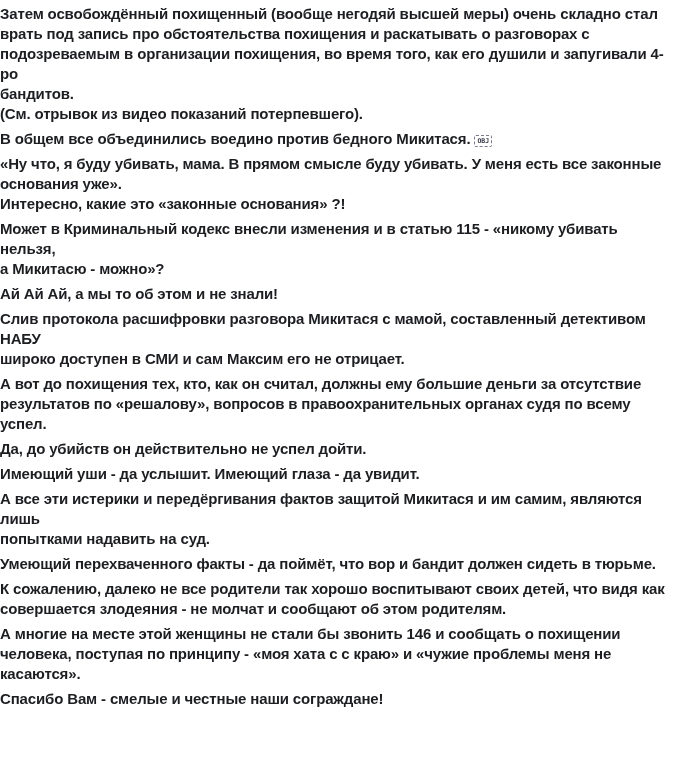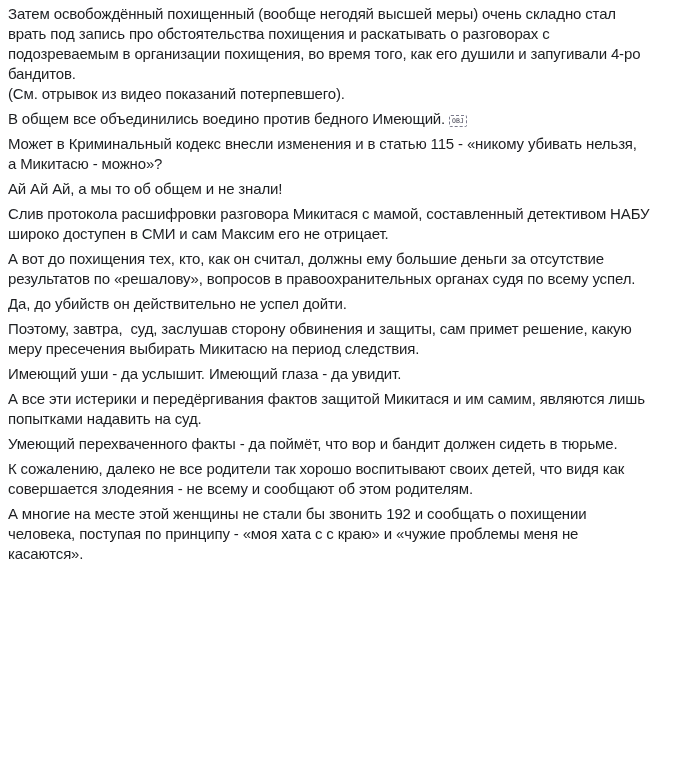--- a/index.html
+++ b/index.html
@@ -8,24 +8,25 @@
     background: #ffffff;
   }
   body {
     width: 674px;
     height: 768px;
     overflow: hidden;
     font-family: "Liberation Sans", "DejaVu Sans", sans-serif;
     color: #1c1e21;
   }
   .post {
-    padding: 4px 6px 0 8px;
+    padding: 4px 6px 0 0;
     font-size: 15px;
     line-height: 20px;
     letter-spacing: -0.15px;
+    font-weight: bold;
   }
   .post p {
     margin: 0 0 5px 0;
     white-space: pre-line;
   }
   .objbox {
     display: inline-block;
     vertical-align: baseline;
     margin-left: 4px;
     border: 1px dashed #7a7a8c;
@@ -42,33 +43,35 @@
 </style>
 </head>
 <body>
 
 <div class="post">
   <p>Затем освобождённый похищенный (вообще негодяй высшей меры) очень складно стал
 врать под запись про обстоятельства похищения и раскатывать о разговорах с
 подозреваемым в организации похищения, во время того, как его душили и запугивали 4-ро
 бандитов.
 (См. отрывок из видео показаний потерпевшего).</p>
-  <p><span>В общем все объединились воедино против бедного Имеющий.</span><span class="objbox">OBJ</span></p>
+  <p><span>В общем все объединились воедино против бедного Микитася.</span><span class="objbox">OBJ</span></p>
+  <p>«Ну что, я буду убивать, мама. В прямом смысле буду убивать. У меня есть все законные
+основания уже».
+Интересно, какие это «законные основания» ?!</p>
   <p>Может в Криминальный кодекс внесли изменения и в статью 115 - «никому убивать нельзя,
 а Микитасю - можно»?</p>
-  <p>Ай Ай Ай, а мы то об общем и не знали!</p>
+  <p>Ай Ай Ай, а мы то об этом и не знали!</p>
   <p>Слив протокола расшифровки разговора Микитася с мамой, составленный детективом НАБУ
 широко доступен в СМИ и сам Максим его не отрицает.</p>
   <p>А вот до похищения тех, кто, как он считал, должны ему большие деньги за отсутствие
 результатов по «решалову», вопросов в правоохранительных органах судя по всему успел.</p>
   <p>Да, до убийств он действительно не успел дойти.</p>
-  <p>Поэтому, завтра, &nbsp;суд, заслушав сторону обвинения и защиты, сам примет решение, какую
-меру пресечения выбирать Микитасю на период следствия.</p>
   <p>Имеющий уши - да услышит. Имеющий глаза - да увидит.</p>
   <p>А все эти истерики и передёргивания фактов защитой Микитася и им самим, являются лишь
 попытками надавить на суд.</p>
   <p>Умеющий перехваченного факты - да поймёт, что вор и бандит должен сидеть в тюрьме.</p>
   <p>К сожалению, далеко не все родители так хорошо воспитывают своих детей, что видя как
-совершается злодеяния - не всему и сообщают об этом родителям.</p>
-  <p>А многие на месте этой женщины не стали бы звонить 192 и сообщать о похищении
+совершается злодеяния - не молчат и сообщают об этом родителям.</p>
+  <p>А многие на месте этой женщины не стали бы звонить 146 и сообщать о похищении
 человека, поступая по принципу - «моя хата с с краю» и «чужие проблемы меня не
 касаются».</p>
+  <p>Спасибо Вам - смелые и честные наши сограждане!</p>
 </div>
 
 </body></html>

